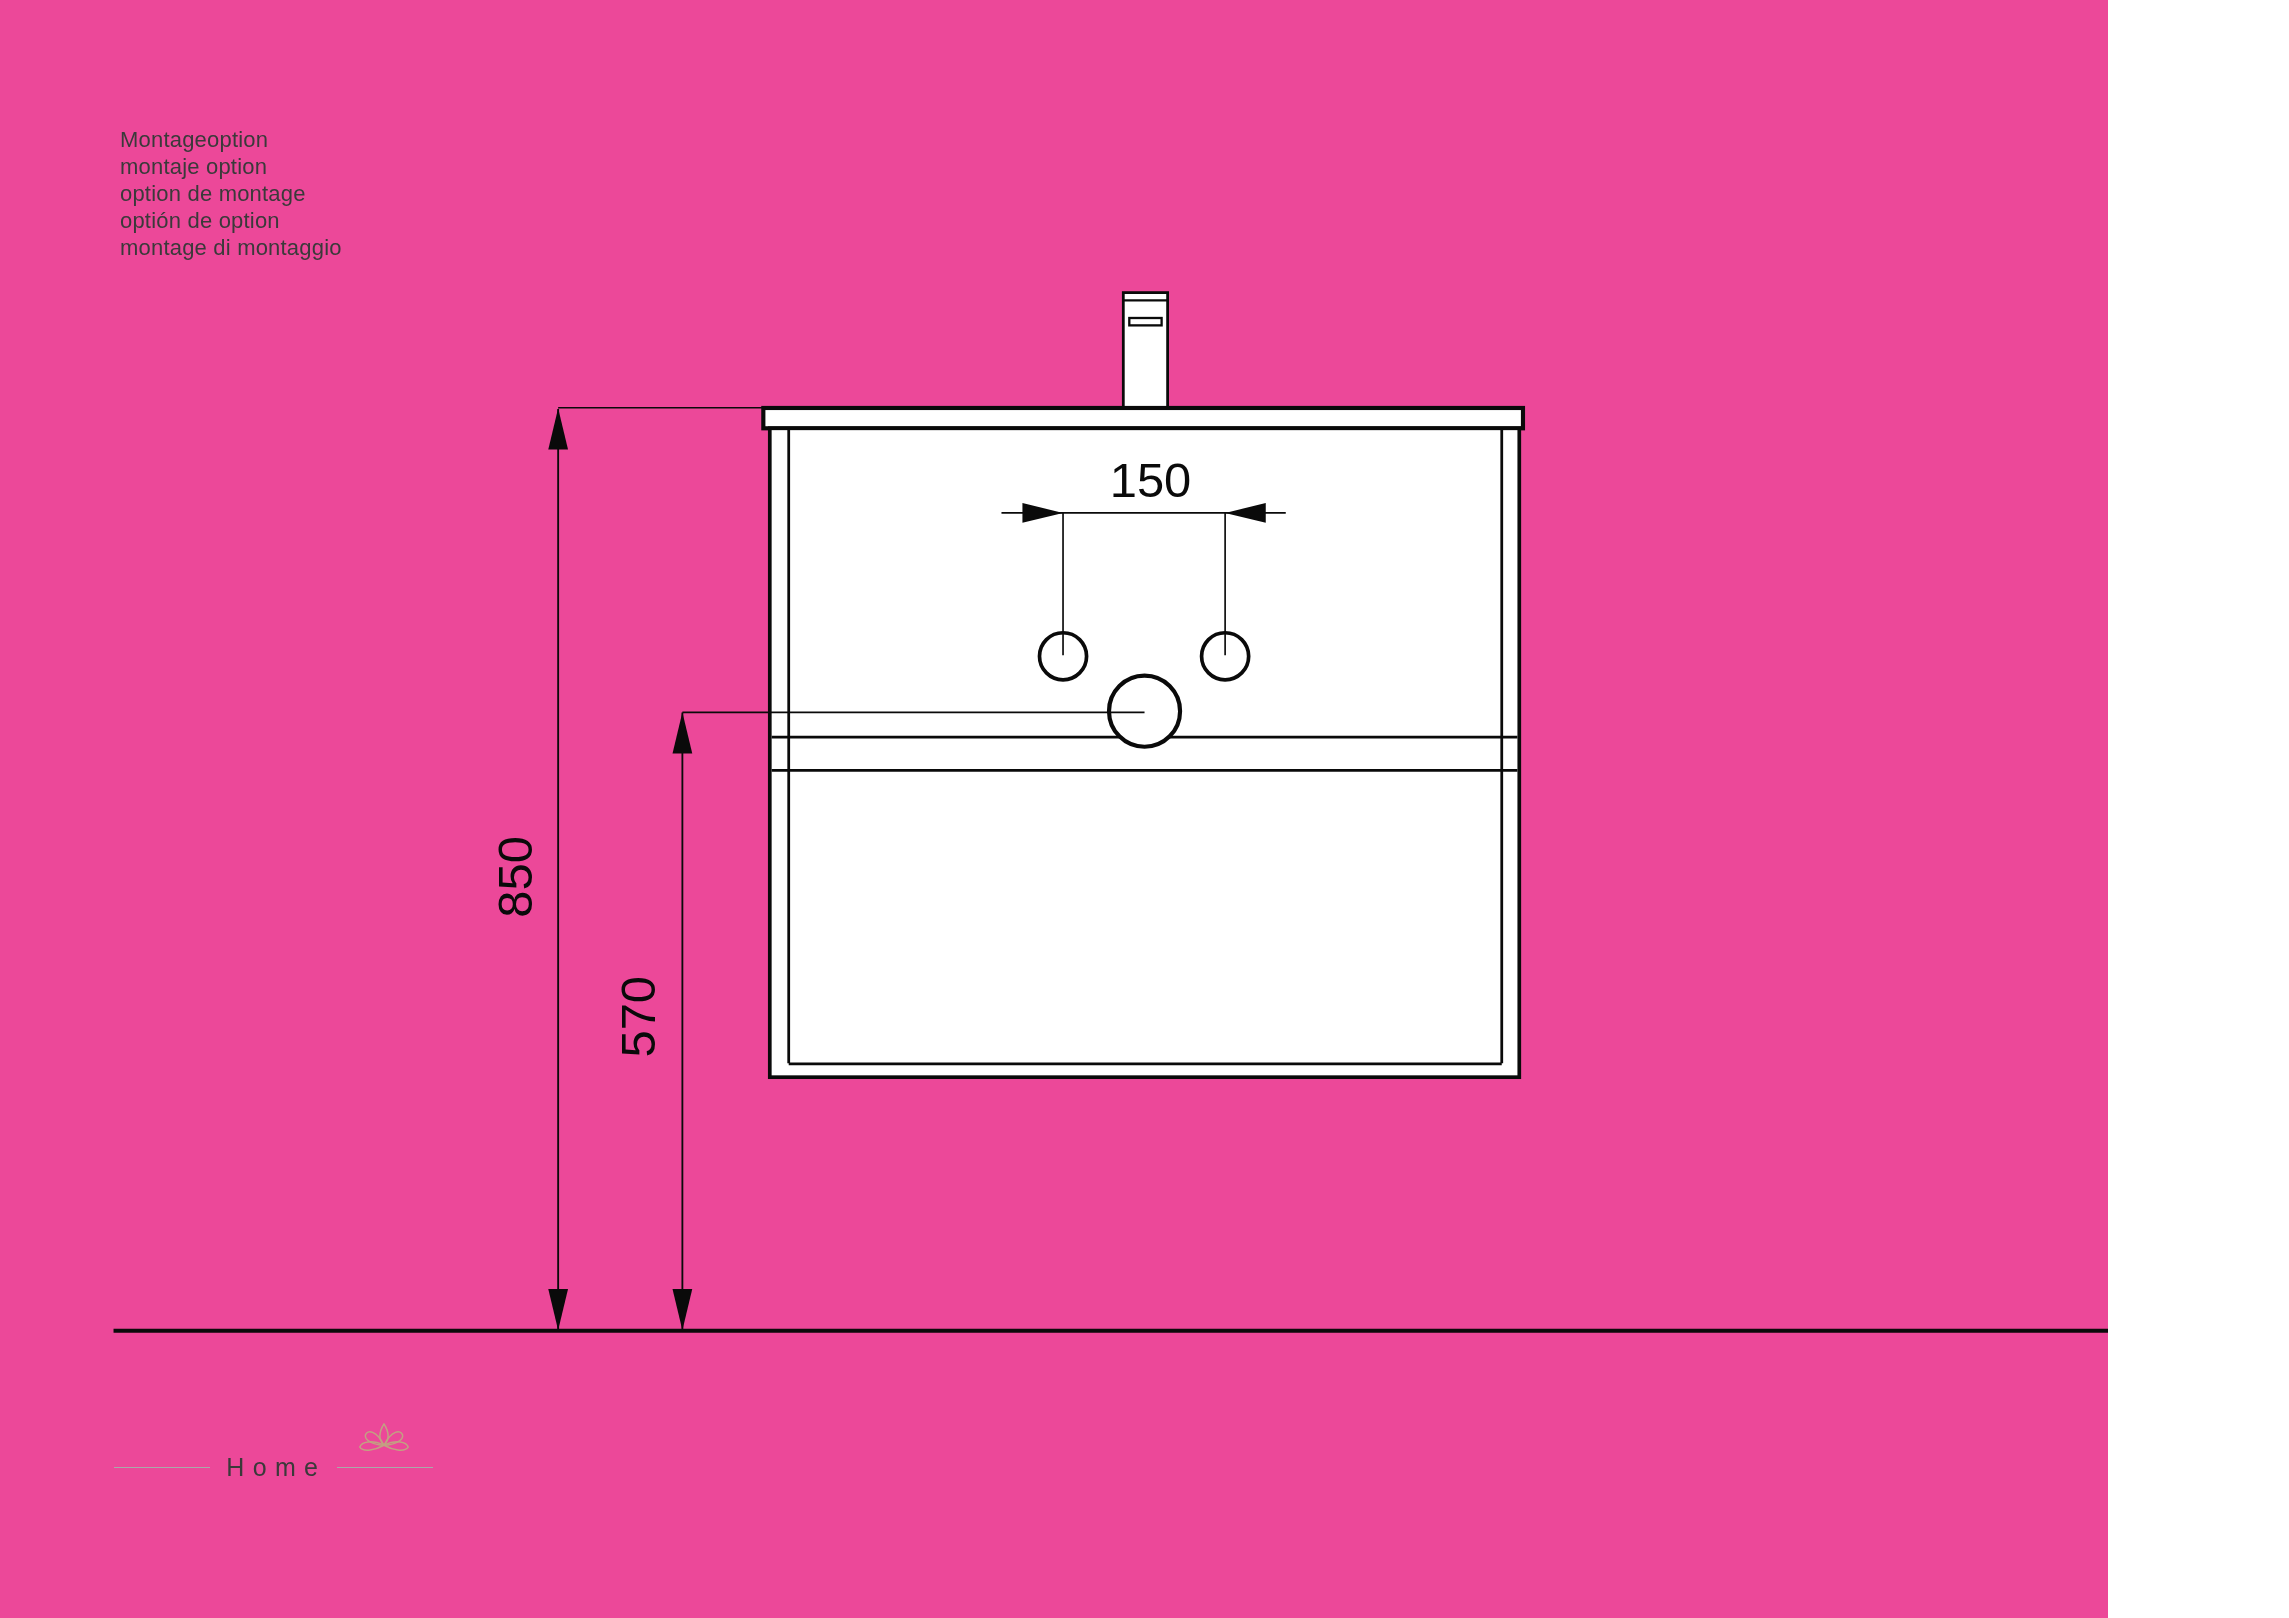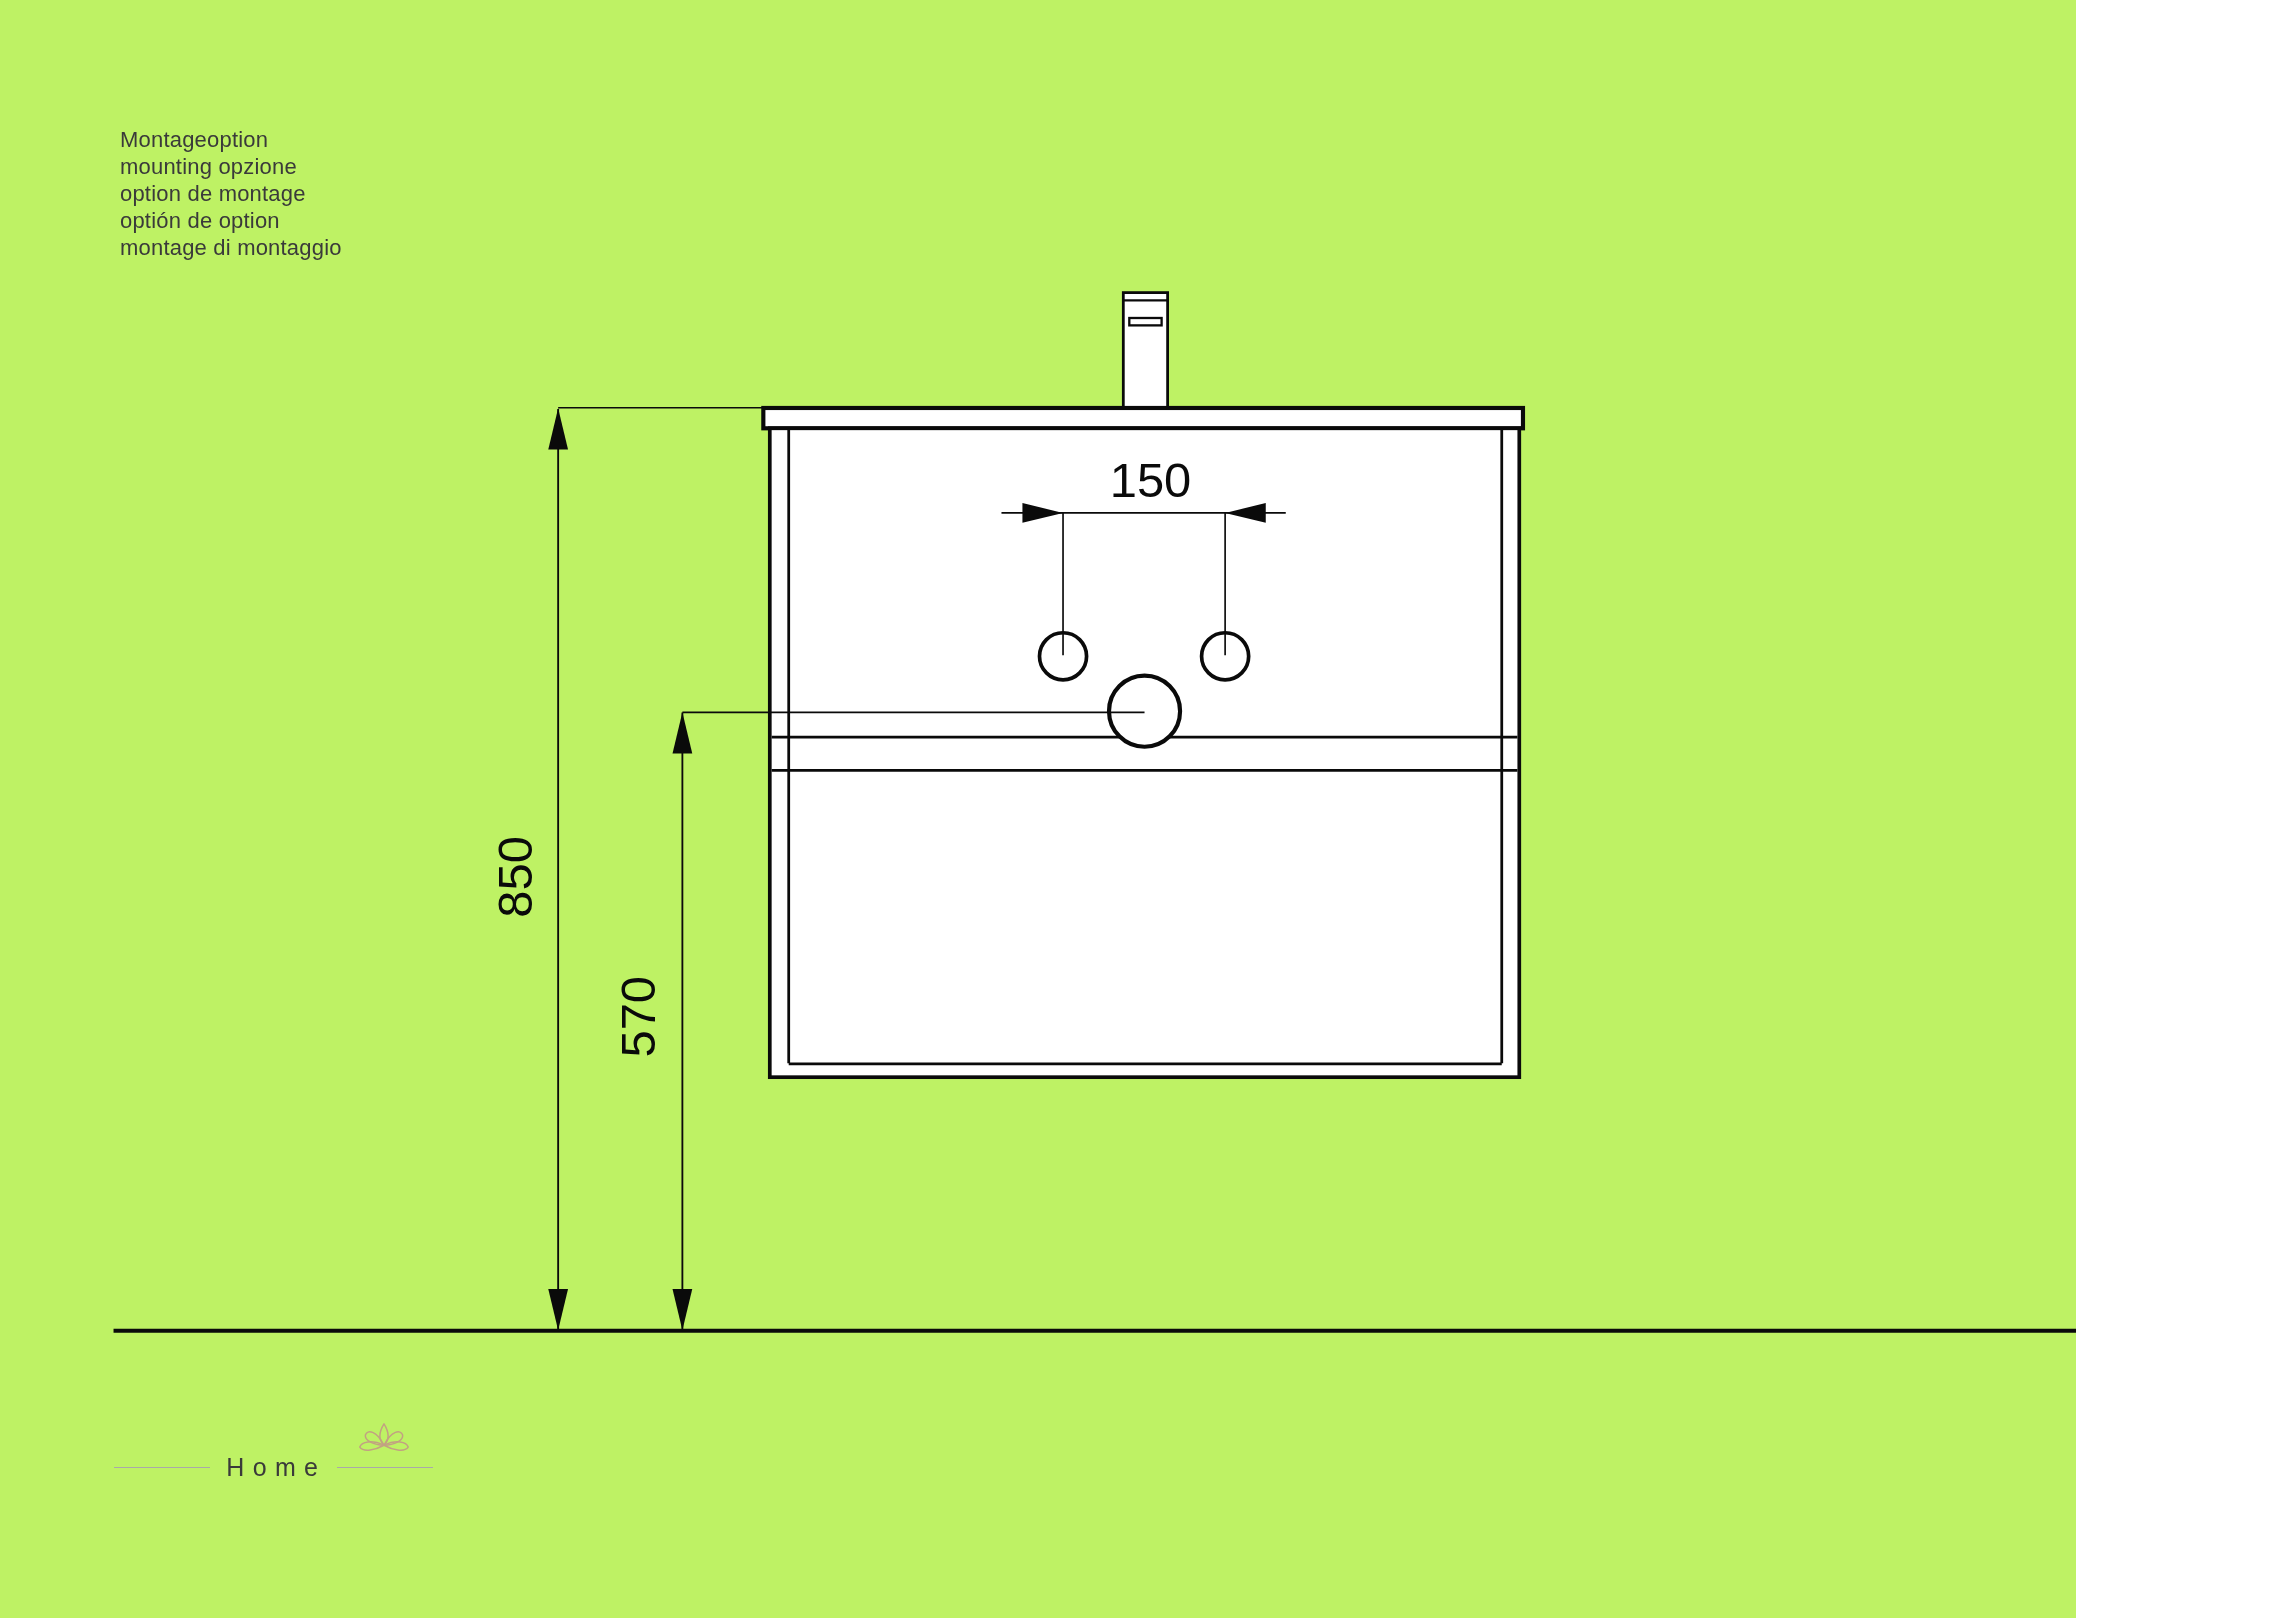--- a/index.html
+++ b/index.html
@@ -1,21 +1,22 @@
 <!DOCTYPE html>
 <html style="font-size:14.8px"><head>
 <meta charset="utf-8">
 <style>
   html,body{margin:0;padding:0;background:#fff;}
   .page{
     position:relative;
     width:2076px;height:1619px;
-    background:#bef264;
+    background:#ec4899;
     font-family:"Liberation Sans", sans-serif;
     overflow:hidden;
+    padding-left:32px;
   }
   
   .note{
     position:absolute;left:120px;top:126px;
     font-size:22px;line-height:27px;
     color:#3a3a3a;letter-spacing:0.2px;
   }
   
   .drawing{
     position:absolute;left:0;top:0;width:2290px;height:1619px;
@@ -41,21 +42,21 @@
   }
   .flower{position:absolute;left:243px;top:-26px;width:54px;height:41px;}
 </style>
 </head>
 <body>
 
 <div class="page">
 
   <div class="note">
     <div>Montageoption</div>
-    <div>mounting opzione</div>
+    <div>montaje option</div>
     <div>option de montage</div>
     <div>optión de option</div>
     <div>montage di montaggio</div>
   </div>
 
   <svg class="drawing" viewBox="0 0 2481 1754">
 
     <g>
       <rect x="1217" y="317" width="48" height="126" fill="#ffffff" stroke="#0a0a0a" stroke-width="3"></rect>
       <line x1="1217" y1="325.5" x2="1265" y2="325.5" stroke="#0a0a0a" stroke-width="2.5"></line>

